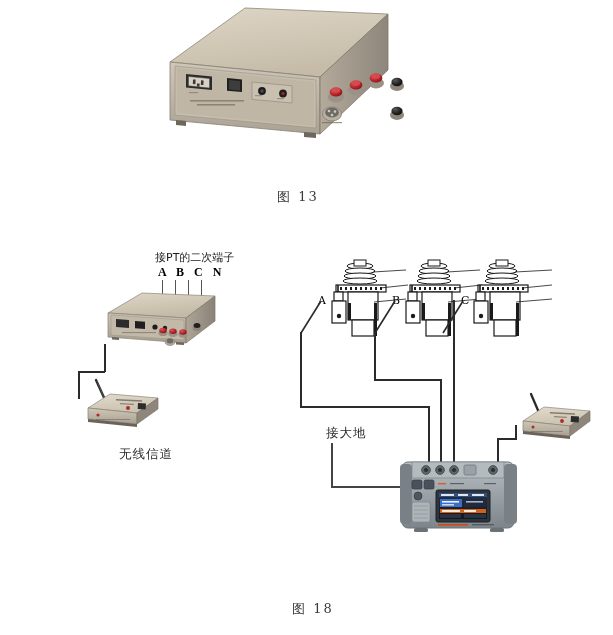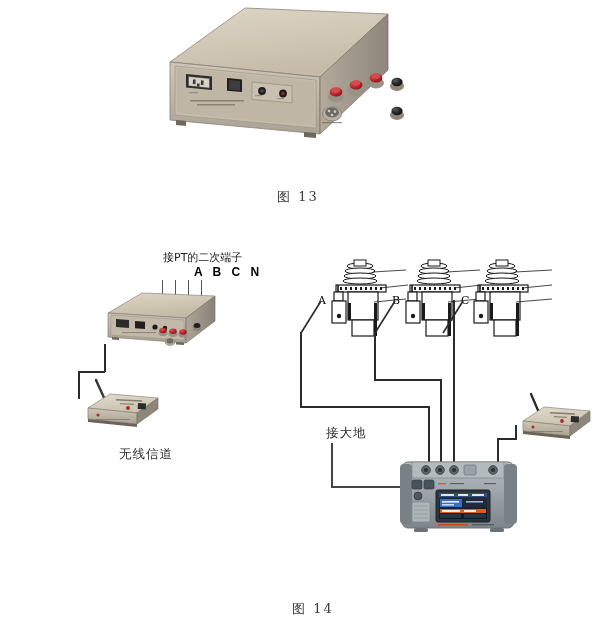--- a/index.html
+++ b/index.html
@@ -11,29 +11,29 @@
   .page{position:absolute;inset:0;}
   .abs{position:absolute;}
 
   
   .caption{
     font-family:"DejaVu Serif","Liberation Serif",serif;
     font-size:13px;color:#3a3a3a;letter-spacing:2px;white-space:nowrap;
   }
   .cn-label{
     font-family:"DejaVu Sans","Liberation Sans",sans-serif;
-    font-size:11px;color:#1a1a1a;white-space:nowrap;margin-left:8px;
+    font-size:11px;color:#1a1a1a;white-space:nowrap;
   }
   .cn-label-big{
     font-family:"DejaVu Sans","Liberation Sans",sans-serif;
     font-size:12.5px;color:#2a2a2a;white-space:nowrap;letter-spacing:1px;
   }
   .phase-letters{
-    font-family:Liberation Sans, sans-serif;
-    font-size:12px;font-weight:bold;color:#000;letter-spacing:3.5px;white-space:nowrap;margin-left:36px;
+    font-family:Liberation Serif, serif;
+    font-size:12px;font-weight:bold;color:#000;letter-spacing:3.5px;white-space:nowrap;
   }
   .tx-letter{
     font-family:"DejaVu Serif","Liberation Serif",serif;
     font-size:11px;color:#000;
   }
 
   
   .box-wrap{position:absolute;}
   .box-wrap svg{display:block;overflow:visible;}
 
@@ -500,15 +500,15 @@
       <rect x="66" y="62" width="22" height="4" fill="#2a3340"></rect>
 
       <rect x="40" y="72" width="30" height="1.6" fill="#d04a12"></rect>
       <rect x="74" y="72" width="22" height="1.4" fill="#555c61"></rect>
 
       <rect x="16" y="76" width="14" height="4" rx="1.5" fill="#6b7276"></rect>
       <rect x="92" y="76" width="14" height="4" rx="1.5" fill="#6b7276"></rect>
     </svg>
   </div>
 
-  <div class="abs caption" style="left:292px;top:600px;">图 14</div>
+  <div class="abs caption" style="left:292px;top:600px;">图 18</div>
 
 </div>
 
 </body></html>

